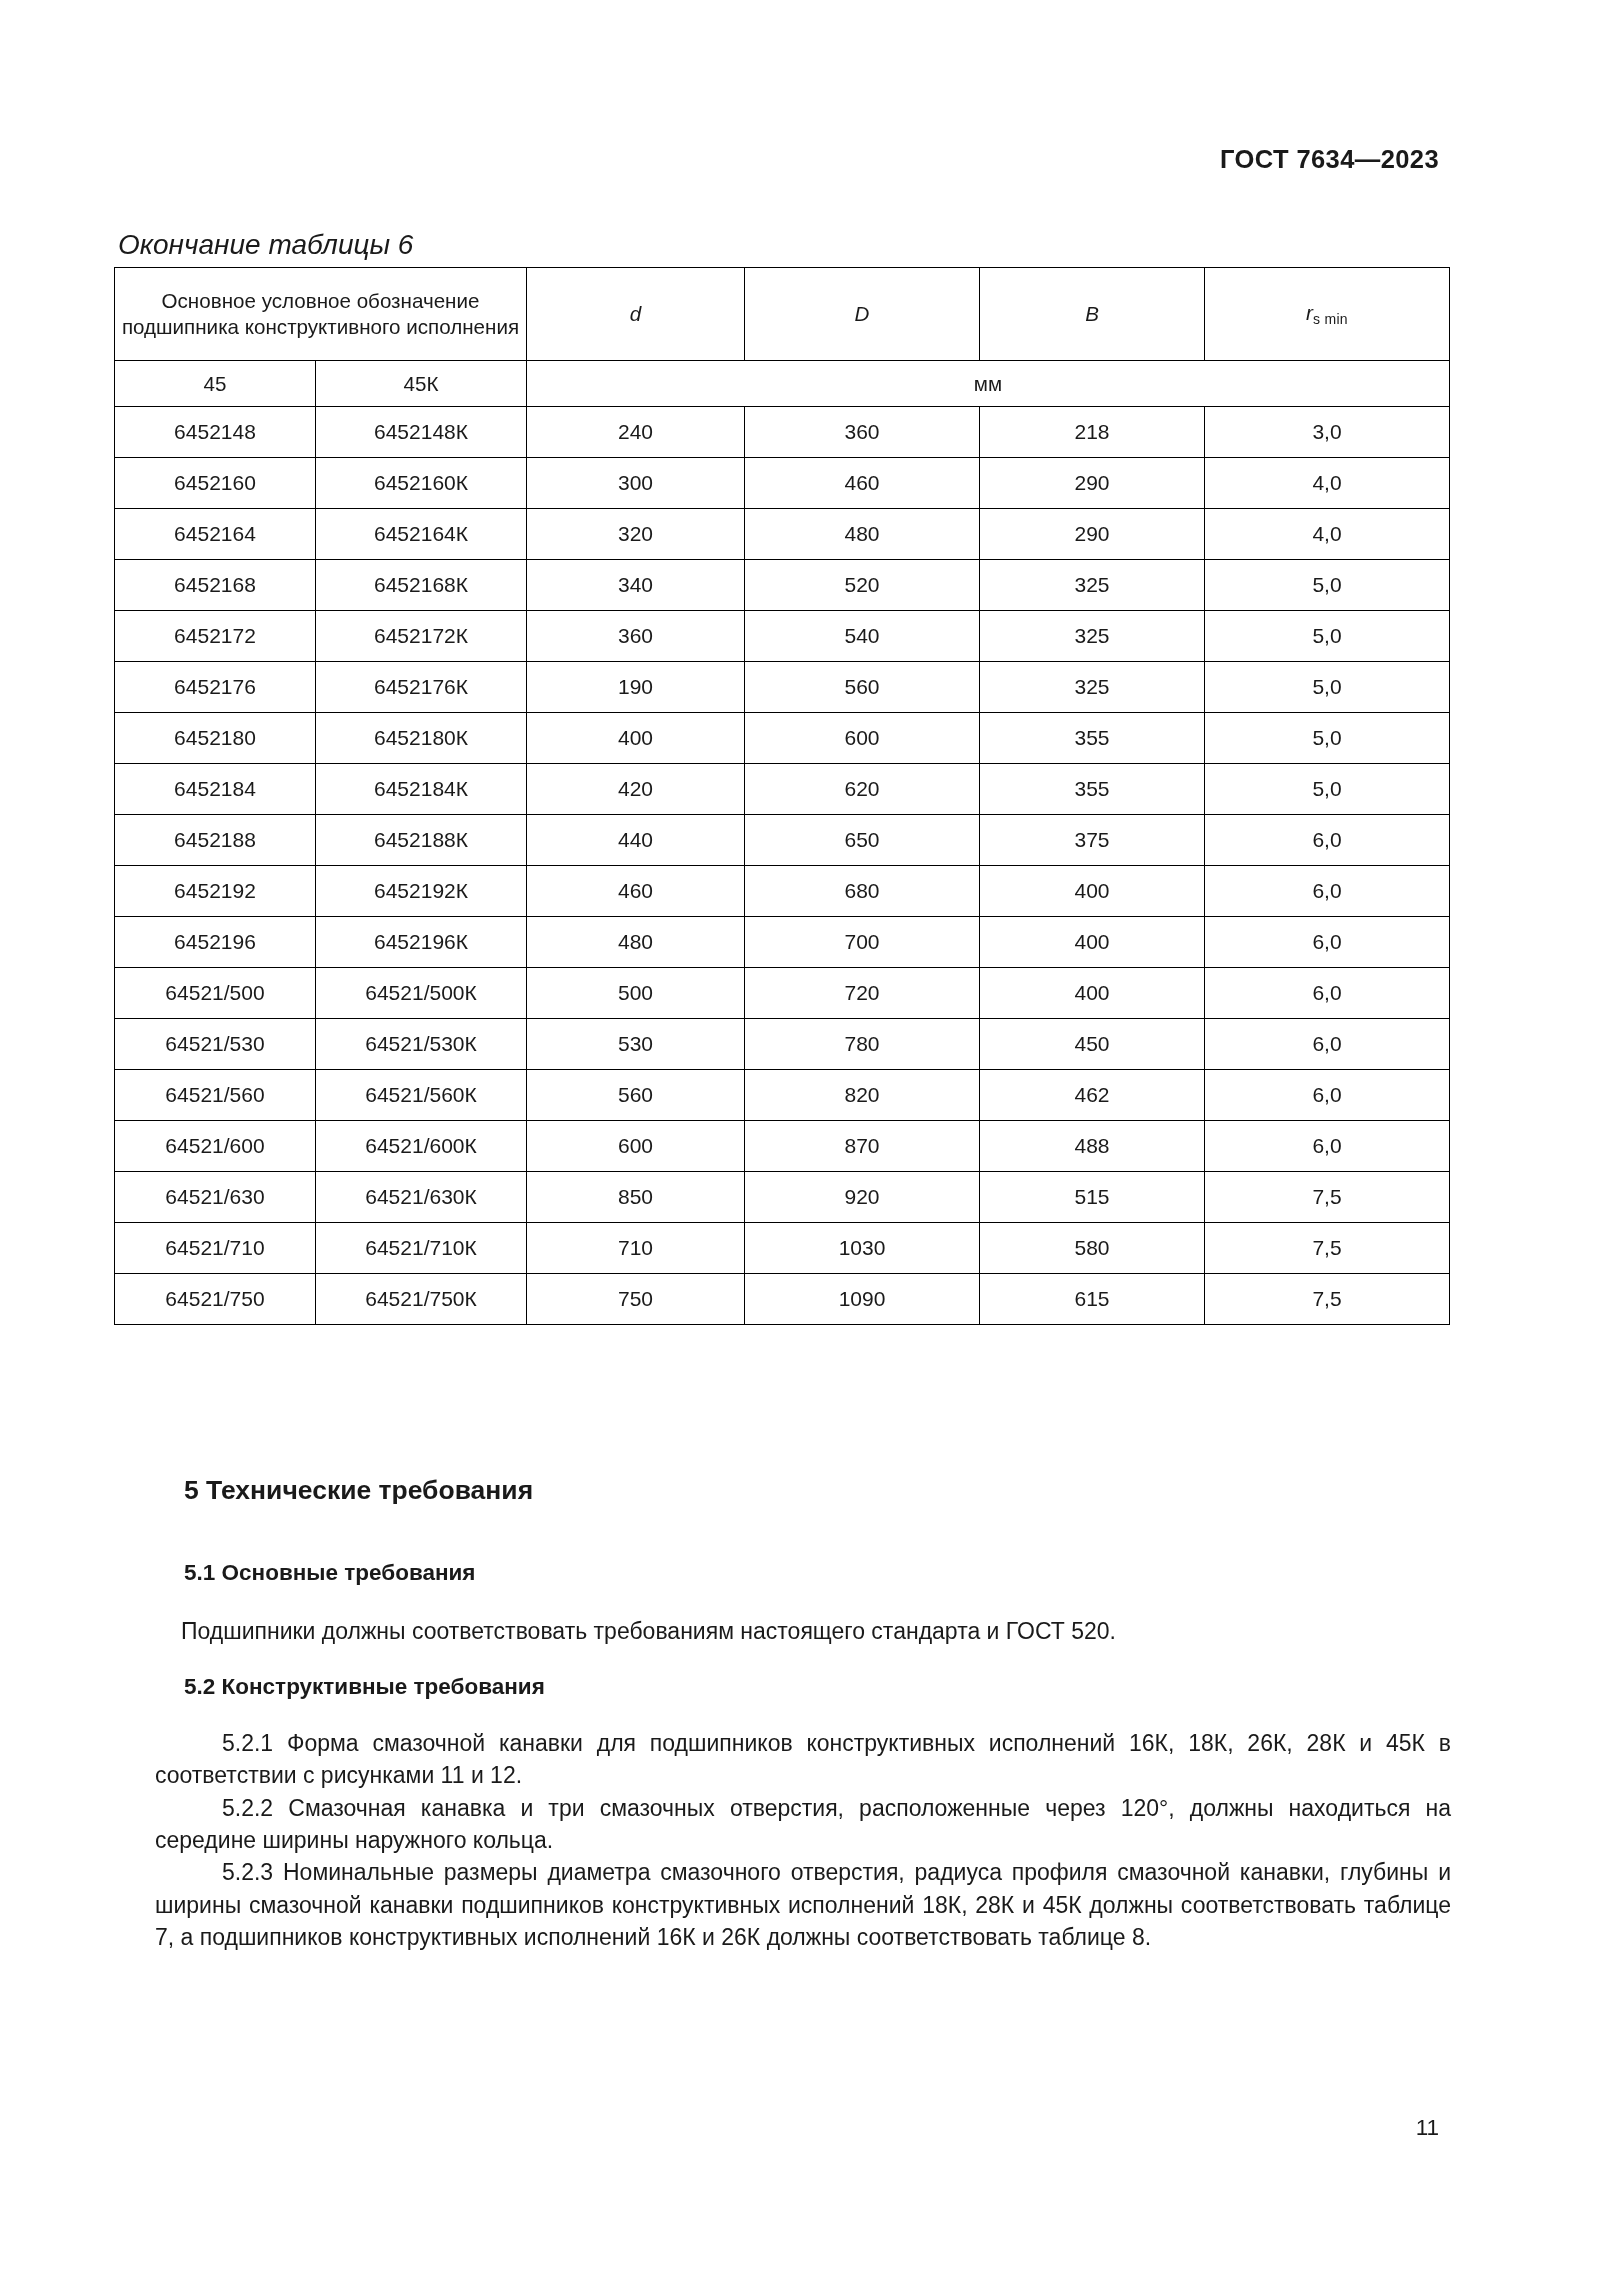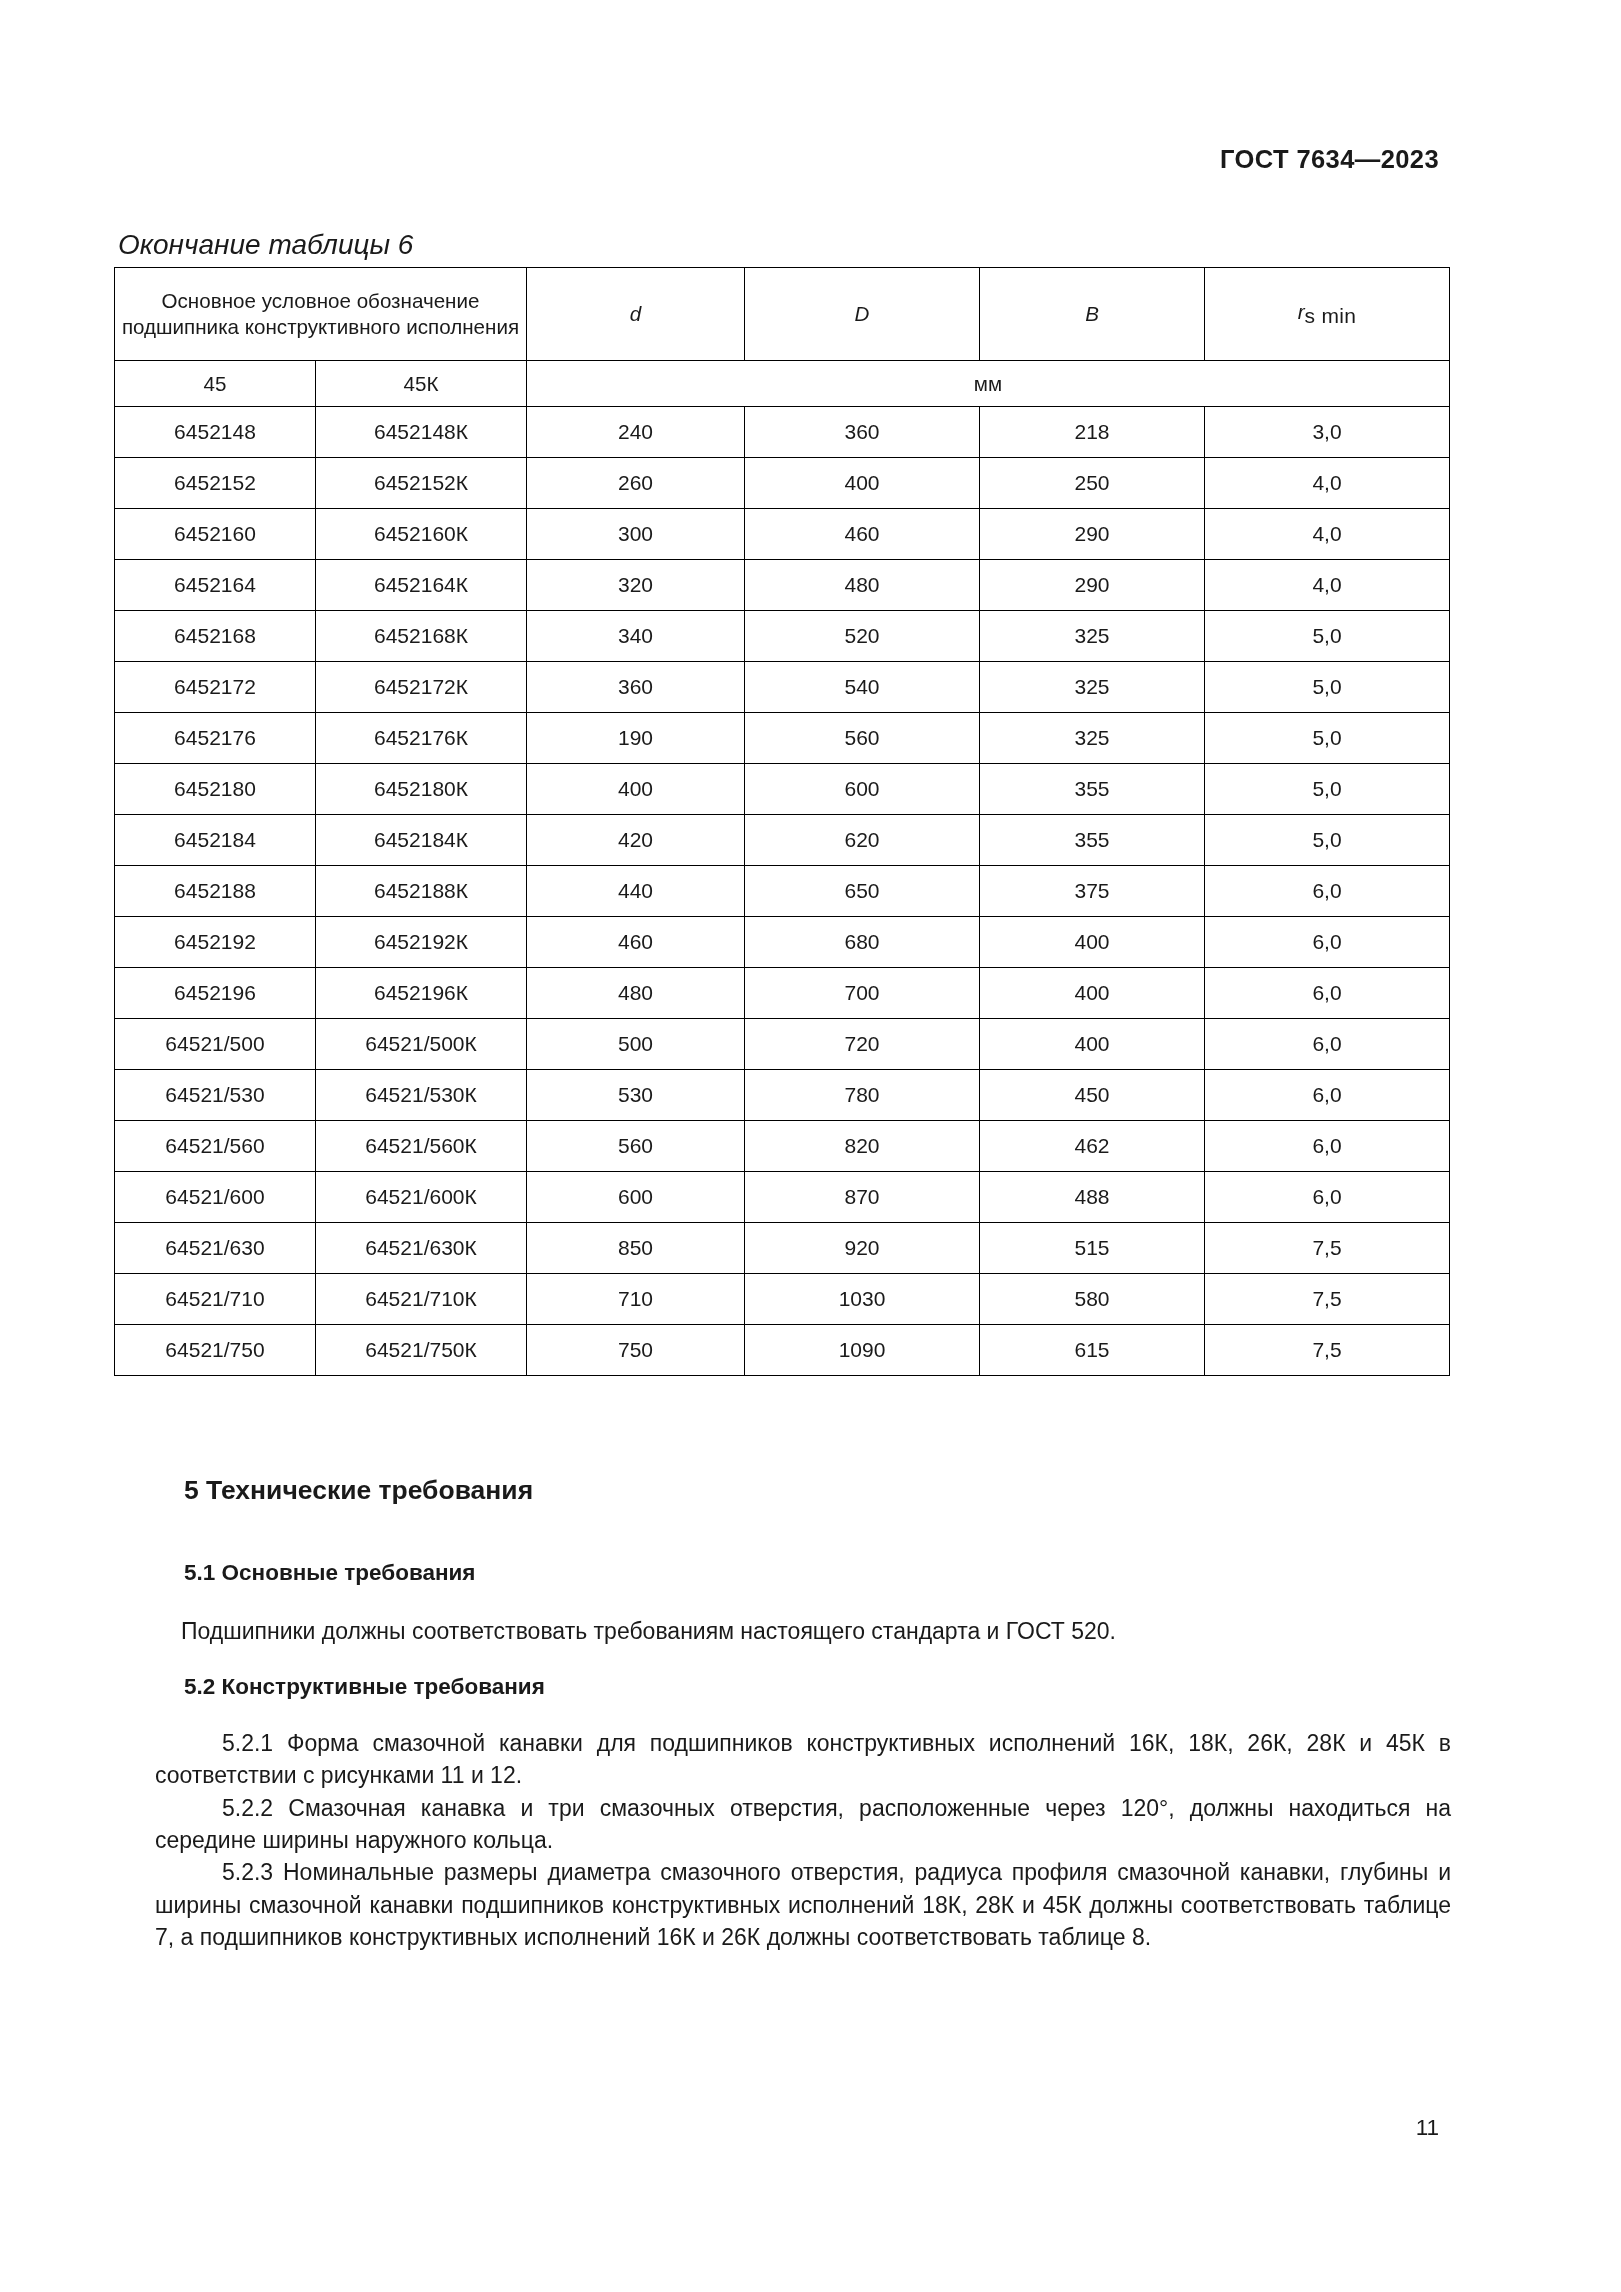--- a/index.html
+++ b/index.html
@@ -74,21 +74,21 @@
     line-height: 1.28;
     font-size: 20px;
     padding: 0 11.8px;
   }
   .hdr-sym {
     font-style: italic;
     font-size: 24.5px;
   }
   .hdr-sym .sub {
     font-style: normal;
-    font-size: 21px;
+    font-size: 14px;
     vertical-align: -3.9px;
     letter-spacing: 0.3px;
   }
   .unitrow td { height: 45px; font-size: 20.6px; margin-top: 24px; }
   tbody.data td { height: 50px; font-size: 21px; }
 
   
   col.c1 { width: 201px; }
   col.c2 { width: 211px; }
   col.c3 { width: 218px; }
@@ -190,28 +190,20 @@
       <tbody class="data" id="table-body">
           <tr>
             <td class="lb">6452148</td>
             <td>6452148К</td>
             <td>240</td>
             <td>360</td>
             <td>218</td>
             <td class="rb">3,0</td>
           </tr>
           <tr>
-            <td class="lb">6452152</td>
-            <td>6452152К</td>
-            <td>260</td>
-            <td>400</td>
-            <td>250</td>
-            <td class="rb">4,0</td>
-          </tr>
-          <tr>
             <td class="lb">6452160</td>
             <td>6452160К</td>
             <td>300</td>
             <td>460</td>
             <td>290</td>
             <td class="rb">4,0</td>
           </tr>
           <tr>
             <td class="lb">6452164</td>
             <td>6452164К</td>

